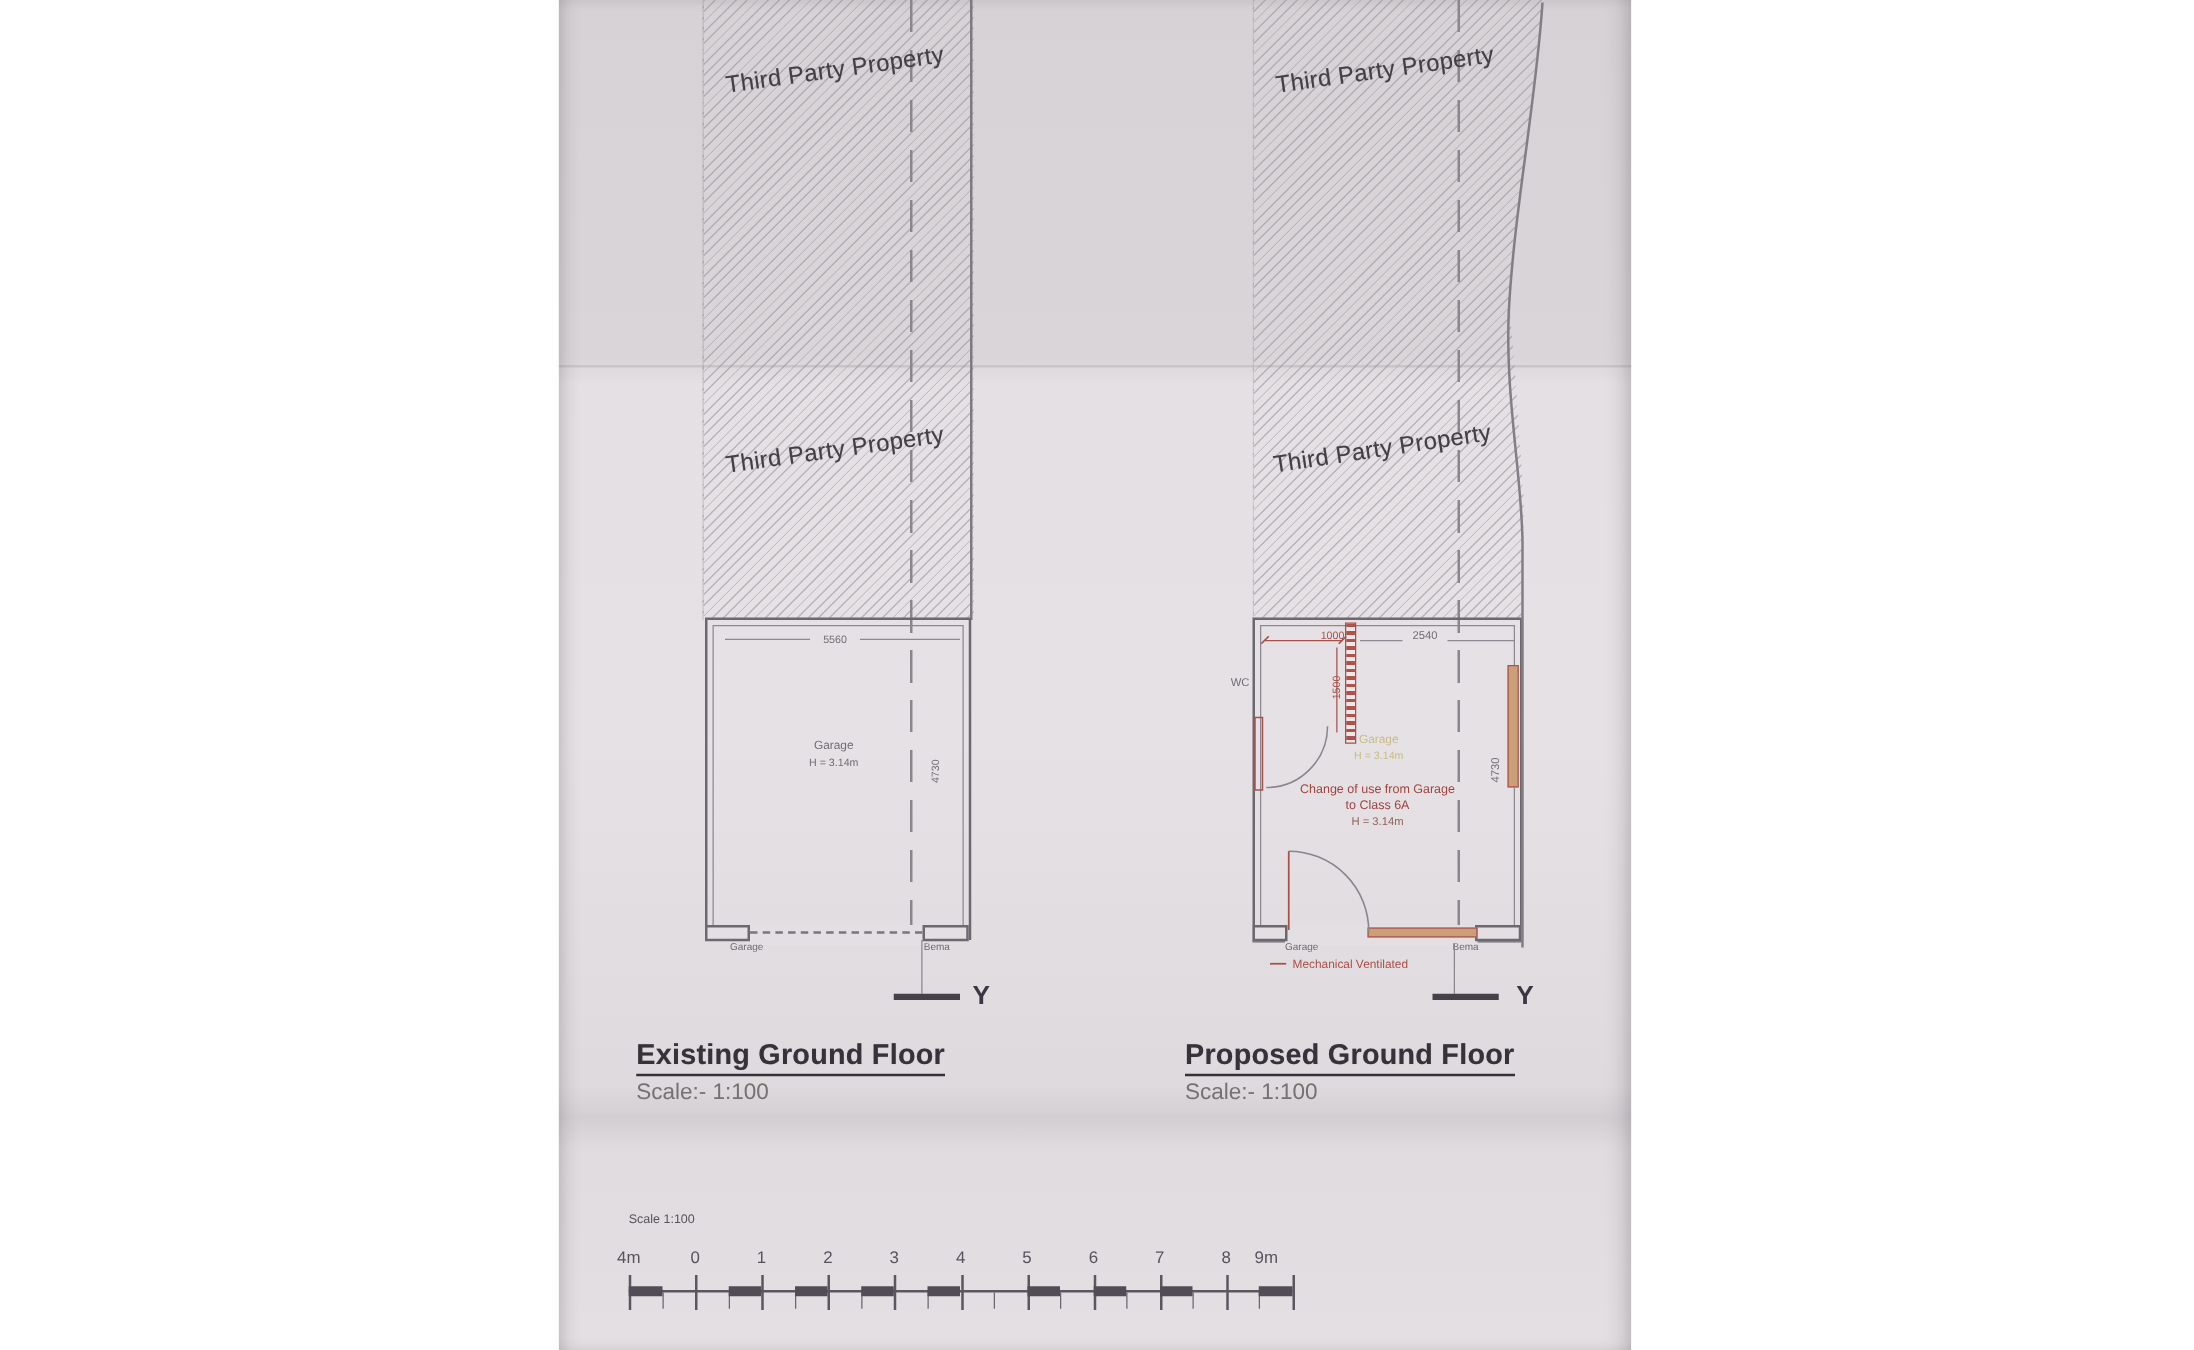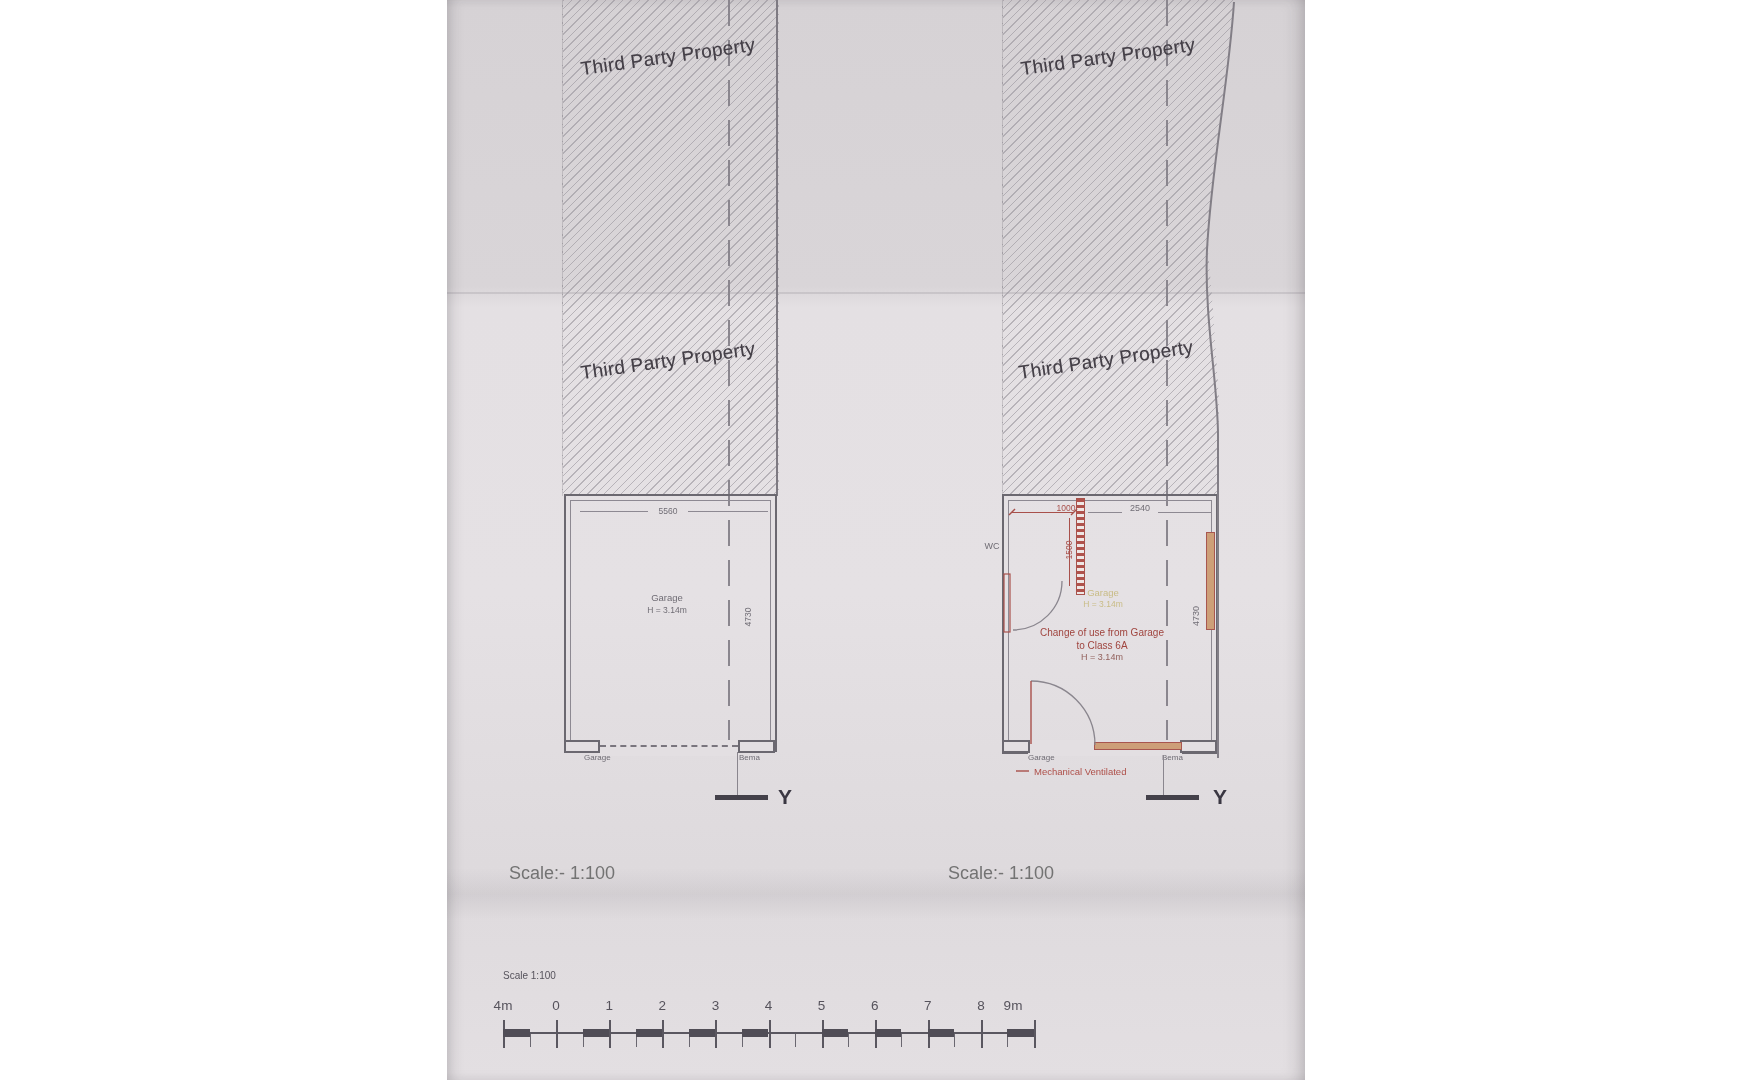--- a/index.html
+++ b/index.html
@@ -137,21 +137,23 @@
     <path class="bline" d="M1234,2 C1229,80 1211,170 1207,250 C1204,320 1219,390 1218,440 L1218,758"></path>
     <path class="arc" d="M1062,581 A49,49 0 0 1 1013,630"></path>
     <path class="arc" d="M1031,681 A64,64 0 0 1 1095,745"></path>
     <line class="redline" x1="1031" y1="681" x2="1031" y2="744"></line>
     <rect class="redrect" x="1004" y="574" width="6" height="58"></rect>
     <line class="redline" x1="1016" y1="771" x2="1029" y2="771"></line>
     <line class="redline" x1="1009" y1="515" x2="1015" y2="509"></line>
     <line class="redline" x1="1071" y1="515" x2="1077" y2="509"></line>
   </svg>
 
+  <div class="title" style="left:509px;top:830px;">Existing Ground Floor</div>
   <div class="scaletxt" style="left:509px;top:863px;">Scale:- 1:100</div>
+  <div class="title" style="left:948px;top:830px;">Proposed Ground Floor</div>
   <div class="scaletxt" style="left:948px;top:863px;">Scale:- 1:100</div>
 
   <div id="sblabel" style="left:503px;top:970px;">Scale 1:100</div>
   <div id="ruler">
     <div class="rline"></div>
   <div class="rnum" style="left: 0px;">4m</div>
       <div class="rtick" style="left: 0px;"></div>
       <div class="rhalf" style="left: 26.55px;"></div>
       <div class="rnum" style="left: 53.1px;">0</div>
       <div class="rtick" style="left: 53.1px;"></div>

